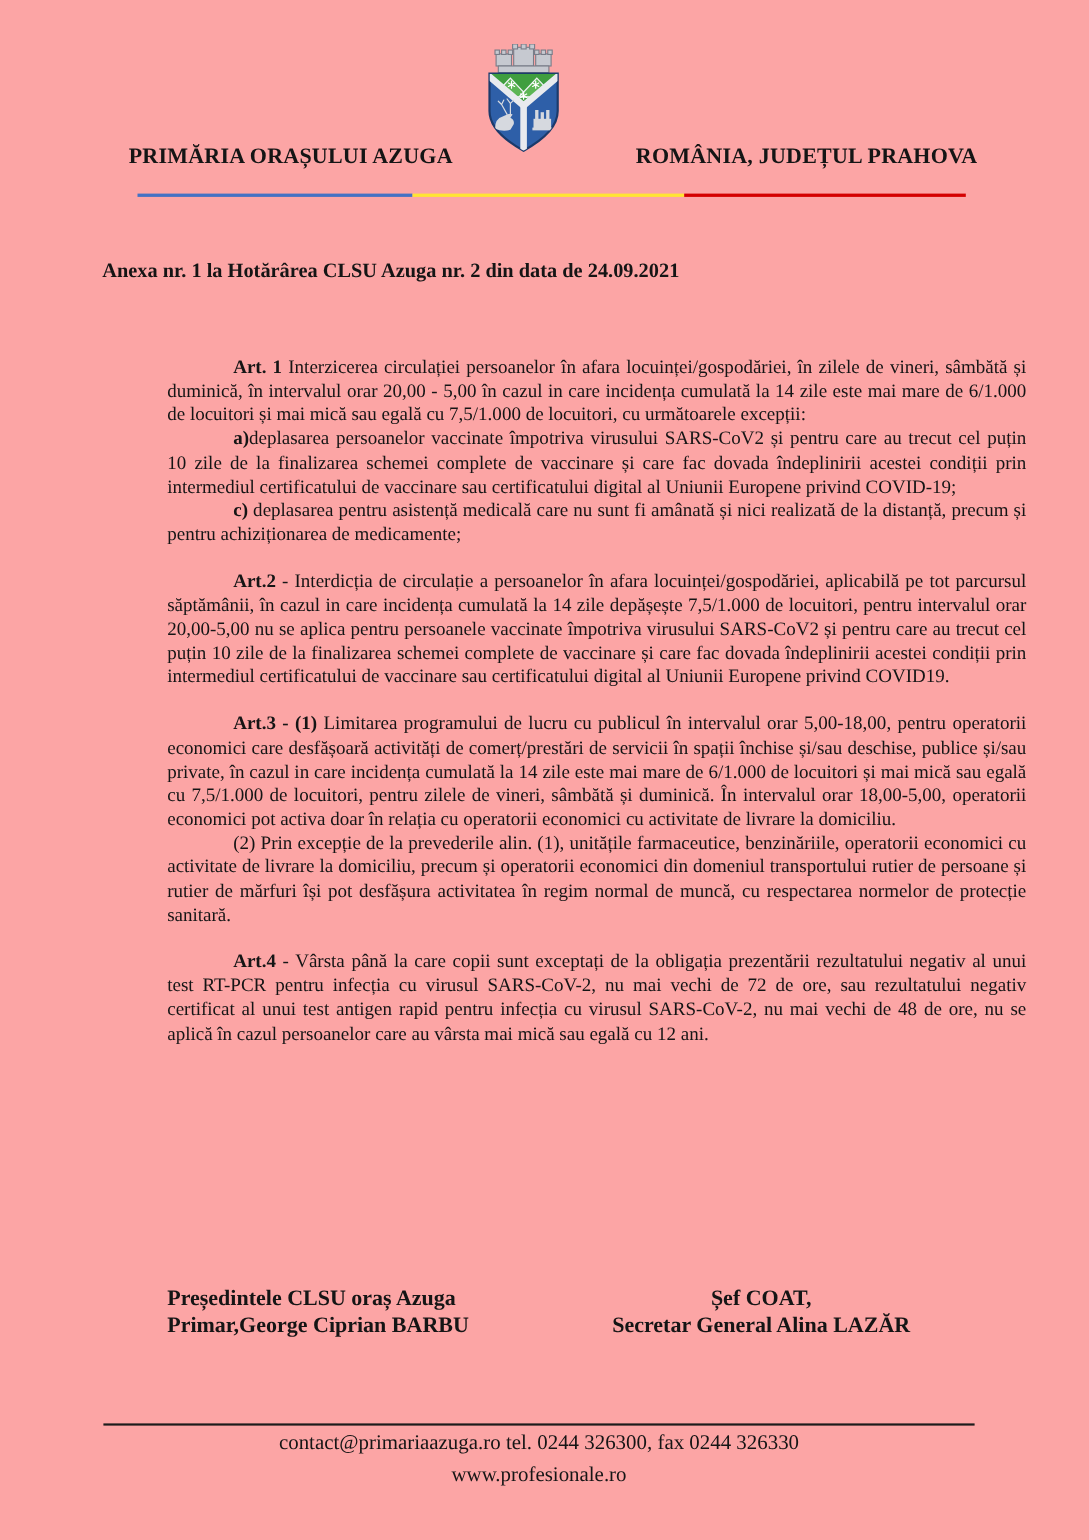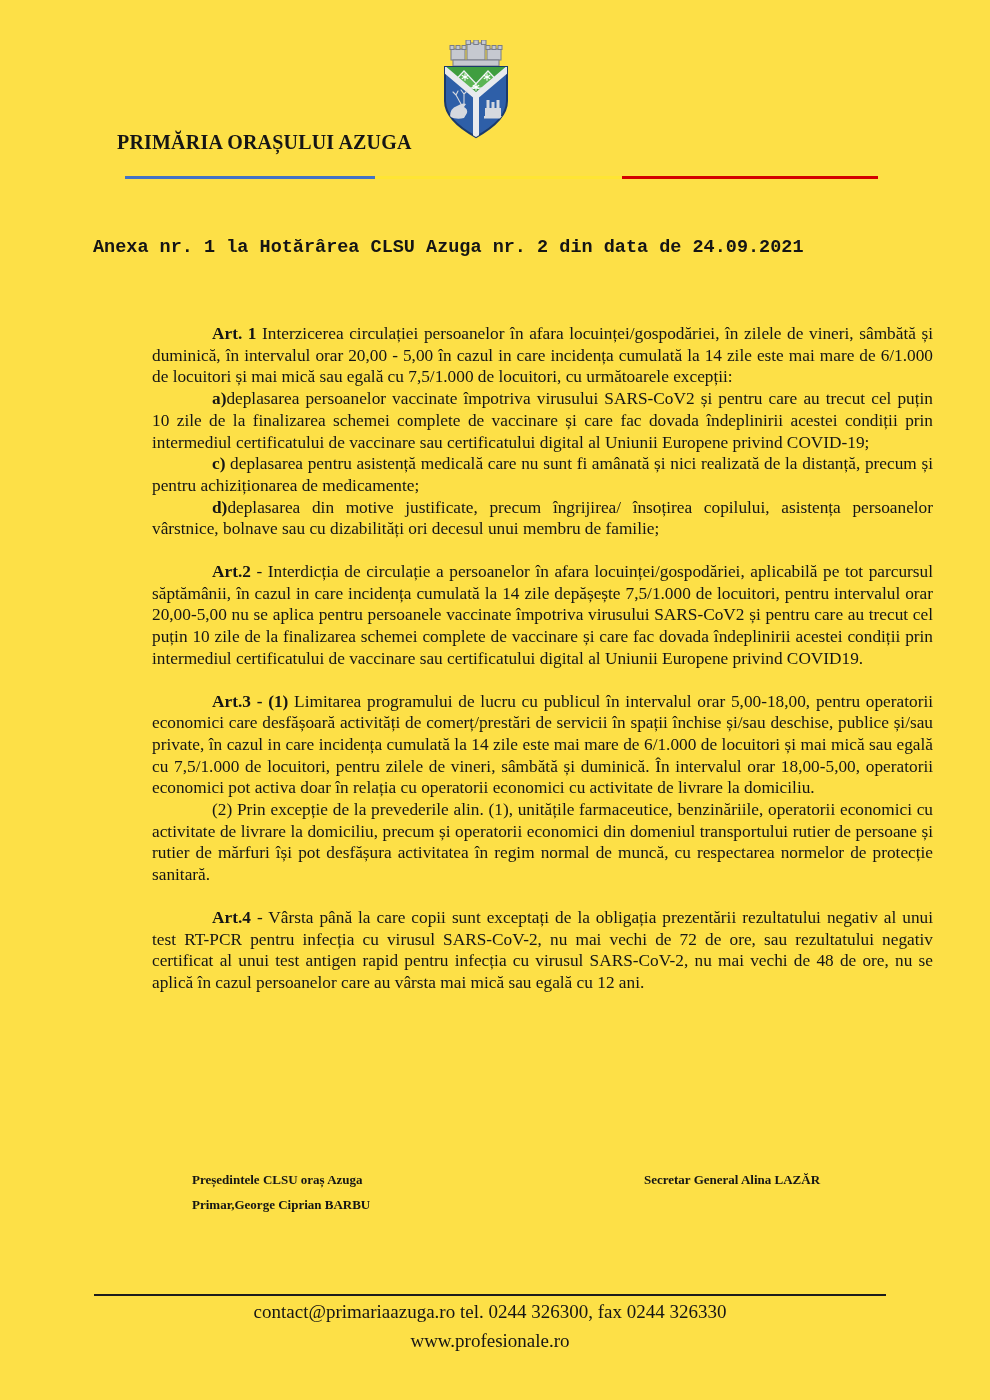--- a/index.html
+++ b/index.html
@@ -1,20 +1,20 @@
 <!DOCTYPE html>
 <html><head>
 <meta charset="utf-8">
 <style>
   html, body { margin: 0; padding: 0; background: #ffffff; }
   .page {
     position: relative;
     width: 990px;
     height: 1400px;
-    background: #fde047;
+    background: #fca5a5;
     font-family: "Liberation Serif", serif;
     color: #151515;
     overflow: hidden;
   }
 
   
   .crest { position: absolute; left: 440px; top: 40px; width: 72px; height: 100px; }
   .org-name {
     position: absolute; top: 131px;
     font-weight: bold; font-size: 20px; letter-spacing: 0.2px;
@@ -29,36 +29,36 @@
   .seg-yellow { width: 247px; }
   .seg-red    { width: 256px; }
 
   .doc-title {
     position: absolute; top: 186px; left: 0; width: 975px;
     text-align: center; font-weight: bold; font-size: 27px;
     margin: 0; white-space: nowrap;
   }
   .annex-line {
     position: absolute; top: 237px; left: 93px;
-    font-weight: bold; font-size: 18.5px; white-space: nowrap; font-family: Liberation Mono, monospace;
+    font-weight: bold; font-size: 18.5px; white-space: nowrap;
   }
 
   
   .doc-body {
     position: absolute; top: 323px; left: 152px; width: 781px;
     font-size: 17.3px; line-height: 21.7px; text-align: justify;
   }
   .para { margin: 0; text-indent: 60px; }
   .para.spaced { margin-top: 21px; }
   .lead { font-weight: bold; }
 
   
   .signatures {
     position: absolute; top: 1168px; left: 152px; width: 781px; height: 60px;
-    font-weight: bold; font-size: 13px; line-height: 24.5px; margin-left: 40px;
+    font-weight: bold; font-size: 20px; line-height: 24.5px;
   }
   .sig-left  { position: absolute; left: 0; top: 0; text-align: left; }
   .sig-right { position: absolute; left: 300px; top: 0; width: 480px; text-align: center; }
   .sig-line { white-space: nowrap; }
 
   
   .footer-rule {
     position: absolute; top: 1294px; left: 94px; width: 792px;
     border-top: 2px solid #1c1c1c; height: 0;
   }
@@ -135,46 +135,47 @@
           <rect x="46.5" y="60" width="3" height="9"></rect>
           <rect x="51.5" y="62" width="3" height="7"></rect>
           <rect x="56.5" y="60" width="3" height="9"></rect>
           <rect x="44" y="76" width="18" height="2.5"></rect>
         </g>
       </g>
     </svg>
   </div>
 
   <div class="org-name org-left">PRIMĂRIA ORAȘULUI AZUGA</div>
+  <div class="org-name org-right">ROMÂNIA, JUDEȚUL PRAHOVA</div>
 
   <div class="flag-rule">
     <span class="seg seg-blue" style="background: rgb(68, 114, 196);"></span>
     <span class="seg seg-yellow" style="background: rgb(255, 229, 51);"></span>
     <span class="seg seg-red" style="background: rgb(212, 0, 0);"></span>
   </div>
 
   <div class="annex-line">Anexa nr. 1 la Hotărârea CLSU Azuga nr. 2 din data de 24.09.2021</div>
 
   <div class="doc-body">
     <p class="para"><b class="lead">Art. 1</b><span> Interzicerea circulației persoanelor în afara locuinței/gospodăriei, în zilele de vineri, sâmbătă și duminică, în intervalul orar 20,00 - 5,00 în cazul in care incidența cumulată la 14 zile este mai mare de 6/1.000 de locuitori și mai mică sau egală cu 7,5/1.000 de locuitori, cu următoarele excepții:</span></p>
     <p class="para"><b class="lead">a)</b><span>deplasarea persoanelor vaccinate împotriva virusului SARS-CoV2 și pentru care au trecut cel puțin 10 zile de la finalizarea schemei complete de vaccinare și care fac dovada îndeplinirii acestei condiții prin intermediul certificatului de vaccinare sau certificatului digital al Uniunii Europene privind COVID-19;</span></p>
     <p class="para"><b class="lead">c)</b><span> deplasarea pentru asistență medicală care nu sunt fi amânată și nici realizată de la distanță, precum și pentru achiziționarea de medicamente;</span></p>
-    <p class="para"><b class="lead">d)</b><span>deplasarea din motive justificate, precum îngrijirea/ însoțirea copilului, asistența persoanelor vârstnice, bolnave sau cu dizabilități ori decesul unui membru de familie;</span></p>
     <p class="para spaced"><b class="lead">Art.2</b><span> - Interdicția de circulație a persoanelor în afara locuinței/gospodăriei, aplicabilă pe tot parcursul săptămânii, în cazul in care incidența cumulată la 14 zile depășește 7,5/1.000 de locuitori, pentru intervalul orar 20,00-5,00 nu se aplica pentru persoanele vaccinate împotriva virusului SARS-CoV2 și pentru care au trecut cel puțin 10 zile de la finalizarea schemei complete de vaccinare și care fac dovada îndeplinirii acestei condiții prin intermediul certificatului de vaccinare sau certificatului digital al Uniunii Europene privind COVID19.</span></p>
     <p class="para spaced"><b class="lead">Art.3 - (1)</b><span> Limitarea programului de lucru cu publicul în intervalul orar 5,00-18,00, pentru operatorii economici care desfășoară activități de comerț/prestări de servicii în spații închise și/sau deschise, publice și/sau private, în cazul in care incidența cumulată la 14 zile este mai mare de 6/1.000 de locuitori și mai mică sau egală cu 7,5/1.000 de locuitori, pentru zilele de vineri, sâmbătă și duminică. În intervalul orar 18,00-5,00, operatorii economici pot activa doar în relația cu operatorii economici cu activitate de livrare la domiciliu.</span></p>
     <p class="para"><b class="lead"></b><span>(2) Prin excepție de la prevederile alin. (1), unitățile farmaceutice, benzinăriile, operatorii economici cu activitate de livrare la domiciliu, precum și operatorii economici din domeniul transportului rutier de persoane și rutier de mărfuri își pot desfășura activitatea în regim normal de muncă, cu respectarea normelor de protecție sanitară.</span></p>
     <p class="para spaced"><b class="lead">Art.4</b><span> - Vârsta până la care copii sunt exceptați de la obligația prezentării rezultatului negativ al unui test RT-PCR pentru infecția cu virusul SARS-CoV-2, nu mai vechi de 72 de ore, sau rezultatului negativ certificat al unui test antigen rapid pentru infecția cu virusul SARS-CoV-2, nu mai vechi de 48 de ore, nu se aplică în cazul persoanelor care au vârsta mai mică sau egală cu 12 ani.</span></p>
   </div>
 
   <div class="signatures">
     <div class="sig-left">
       <div class="sig-line">Președintele CLSU oraș Azuga</div>
       <div class="sig-line">Primar,George Ciprian BARBU</div>
     </div>
     <div class="sig-right">
+      <div class="sig-line">Șef COAT,</div>
       <div class="sig-line">Secretar General Alina LAZĂR</div>
     </div>
   </div>
 
   <div class="footer-rule"></div>
   <div class="footer-contact">contact@primariaazuga.ro tel. 0244 326300, fax 0244 326330</div>
   <div class="footer-website">www.profesionale.ro</div>
 
 </div>
 

